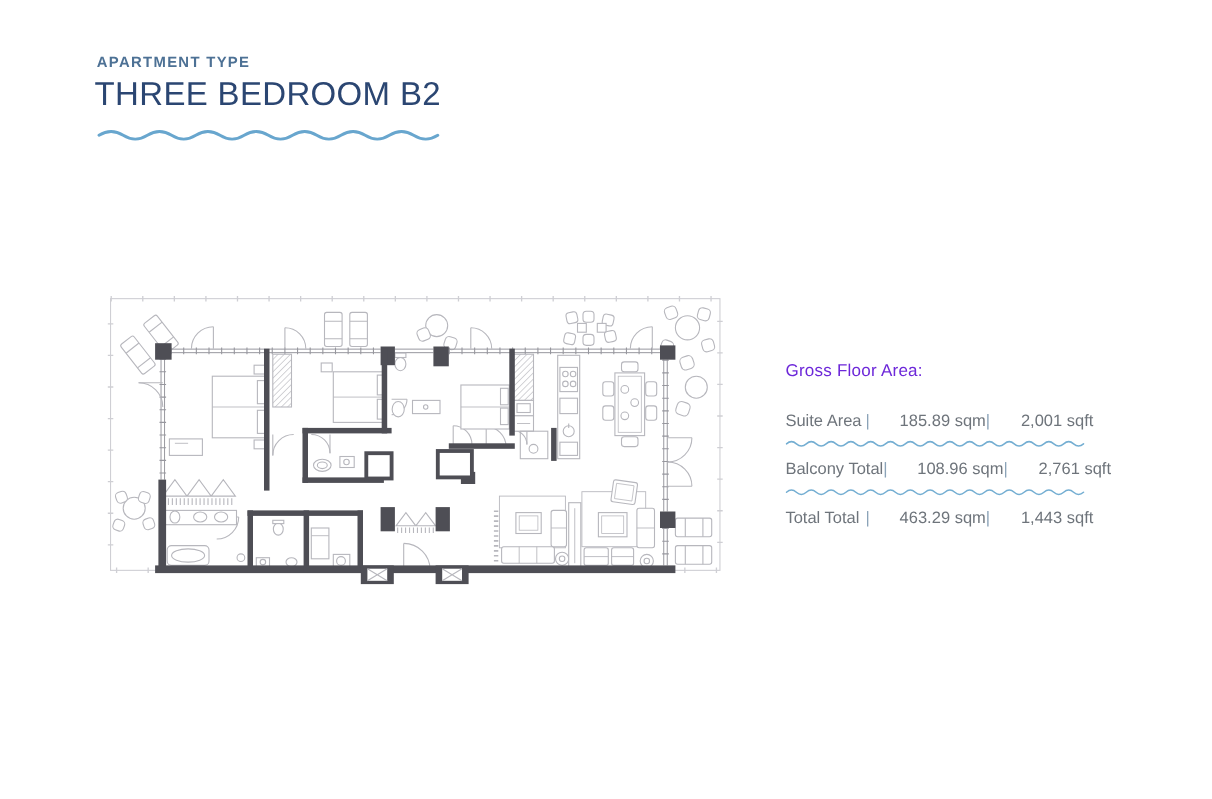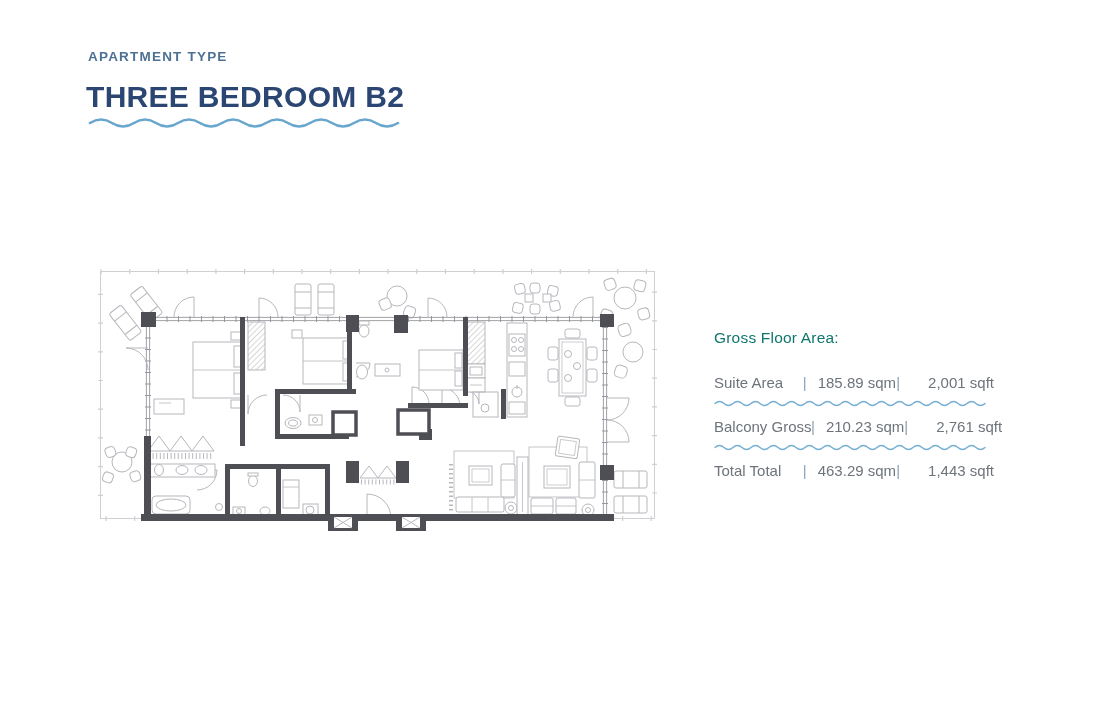--- a/index.html
+++ b/index.html
@@ -8,34 +8,34 @@
     position:relative; width:1102px; height:726px; background:#ffffff;
     font-family:"Liberation Sans", sans-serif; overflow:hidden;
   }
   
   .eyebrow {
     position:absolute; left:88px; top:49px;
     font-size:13.5px; font-weight:600; letter-spacing:1.2px; color:#4d7195;text-align:right;
   }
   .title {
     position:absolute; left:86px; top:69px;
-    font-size:30px; font-weight:700; letter-spacing:0.3px; color:#2b4672;margin-top:11px;
+    font-size:30px; font-weight:400; letter-spacing:0.3px; color:#2b4672;
   }
   .wave-underline { position:absolute; left:88px; top:115px; }
   
   .plan { position:absolute; left:97px; top:268px; width:561px; height:264px; }
   .plan svg { display:block; width:561px; height:264px; }
   
   .area-panel { position:absolute; left:714px; top:329px; width:280px; color:#6e747b; }
-  .area-heading { font-size:15.5px; color:#0f766e; letter-spacing:0.2px; }
+  .area-heading { font-size:15.5px; color:#6d28d9; letter-spacing:0.2px; }
   .area-rows { margin-top:26px; }
   .area-row { display:flex; align-items:center; font-size:15px; white-space:nowrap; height:18px; }
   .a-label { width:97px; }
   .pipe { color:#8ba3b8; font-weight:400; }
-  .a-sqm  { width:86px; margin-left:11px;text-align:center; }
+  .a-sqm  { width:86px; margin-left:27px;text-align:center; }
   .a-sqft { margin-left:28px; }
   .wave-divider { display:block; margin:8px 0 9px 0; }
 </style>
 </head>
 <body>
 
 <div class="page">
 
   <div class="eyebrow">APARTMENT TYPE</div>
   <div class="title">THREE BEDROOM B2</div>
@@ -390,23 +390,23 @@
         <span class="a-sqm">185.89 sqm</span>
         <span class="pipe">|</span>
         <span class="a-sqft">2,001 sqft</span>
       </div>
 
       <svg class="wave-divider" width="278" height="9" viewBox="0 0 278 9">
         <path d="M1 4.5 q 4.5 -4 9 0 t 9 0 t 9 0 t 9 0 t 9 0 t 9 0 t 9 0 t 9 0 t 9 0 t 9 0 t 9 0 t 9 0 t 9 0 t 9 0 t 9 0 t 9 0 t 9 0 t 9 0 t 9 0 t 9 0 t 9 0 t 9 0 t 9 0 t 9 0 t 9 0 t 9 0 t 9 0 t 9 0 t 9 0 t 9 0" fill="none" stroke="#74aed2" stroke-width="1.4" stroke-linecap="round"></path>
       </svg>
 
       <div class="area-row">
-        <span class="a-label">Balcony Gross</span>
-        <span class="pipe">|</span>
-        <span class="a-sqm">210.23 sqm</span>
+        <span class="a-label">Balcony Total</span>
+        <span class="pipe">|</span>
+        <span class="a-sqm">108.96 sqm</span>
         <span class="pipe">|</span>
         <span class="a-sqft">2,761 sqft</span>
       </div>
 
       <svg class="wave-divider" width="278" height="9" viewBox="0 0 278 9">
         <path d="M1 4.5 q 4.5 -4 9 0 t 9 0 t 9 0 t 9 0 t 9 0 t 9 0 t 9 0 t 9 0 t 9 0 t 9 0 t 9 0 t 9 0 t 9 0 t 9 0 t 9 0 t 9 0 t 9 0 t 9 0 t 9 0 t 9 0 t 9 0 t 9 0 t 9 0 t 9 0 t 9 0 t 9 0 t 9 0 t 9 0 t 9 0 t 9 0" fill="none" stroke="#74aed2" stroke-width="1.4" stroke-linecap="round"></path>
       </svg>
 
       <div class="area-row">
         <span class="a-label">Total Total</span>

